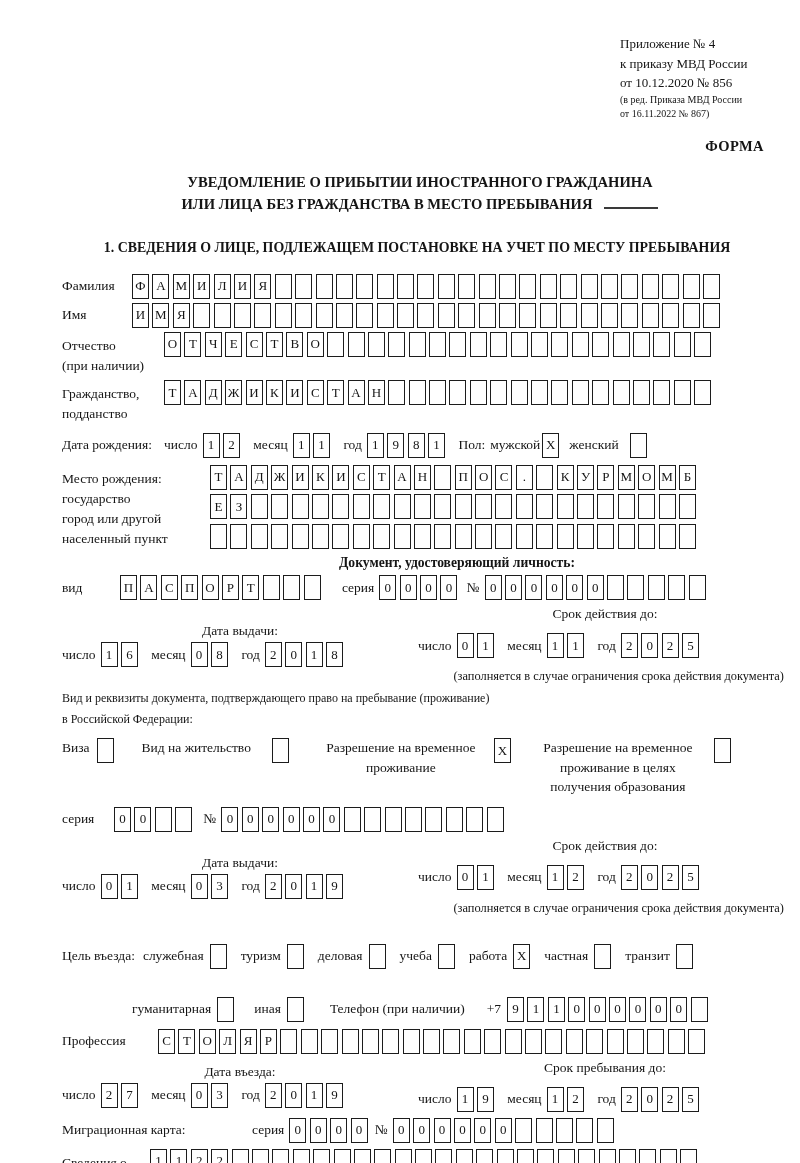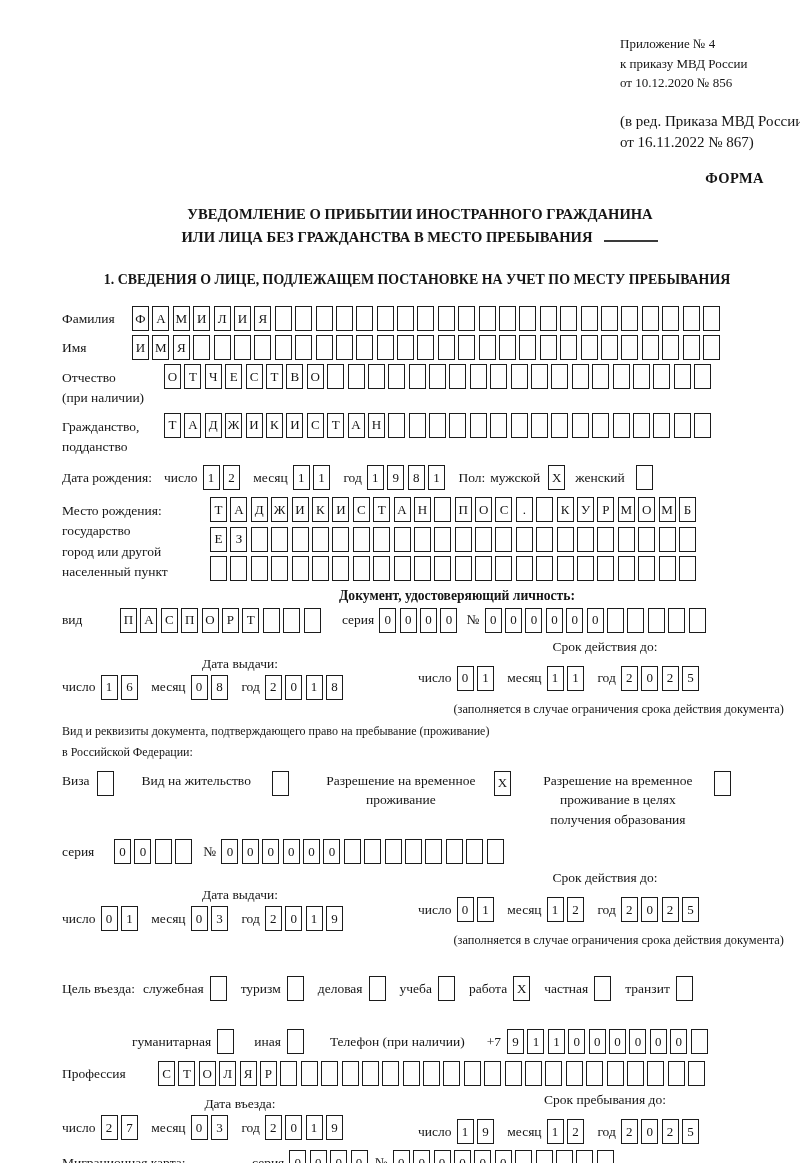--- a/index.html
+++ b/index.html
@@ -1,20 +1,20 @@
 <!DOCTYPE html>
 <html><head>
 <meta charset="utf-8">
 <style>
   html,body{margin:0;padding:0;background:#fff;}
   body{width:800px;height:1163px;overflow:hidden;font-family:"Liberation Serif",serif;color:#151515;}
   .page{box-sizing:border-box;width:800px;height:1163px;padding:34px 8px 0 62px;}
   
   .hdr{margin-left:558px;font-size:13px;line-height:1.5;white-space:nowrap;}
-  .hdr-sub{margin-top:18px;font-size:15px;line-height:1.45;}
+  .hdr-sub{margin-top:0;font-size:10px;line-height:1.45;}
   .forma{margin-top:16px;padding-right:28px;text-align:right;font-weight:bold;font-size:14.5px;letter-spacing:.4px;}
   .title{margin-top:16px;margin-left:-14px;text-align:center;font-weight:bold;font-size:14.6px;line-height:1.55;}
   .blank-line{display:inline-block;width:54px;border-bottom:2.2px solid #3a3a3a;height:.85em;margin-left:12px;}
   .sect{margin-top:24px;margin-left:-20px;text-align:center;font-weight:bold;font-size:13.9px;}
   
   .form{margin-top:18px;font-size:13.5px;}
   .row{display:flex;align-items:center;margin-bottom:4px;}
   .row.top{align-items:flex-start;}
   .lbl{flex:0 0 auto;line-height:1.5;}
   .lbl.pt{padding-top:4px;}
@@ -230,21 +230,21 @@
           <span class="cell">1</span>
         </span>
       <span class="slabel">год</span>
       <span class="cells">
           <span class="cell">1</span>
           <span class="cell">9</span>
           <span class="cell">8</span>
           <span class="cell">1</span>
         </span>
       <span class="slabel">Пол:</span>
-      <span style="margin-right:8px;">мужской</span>
+      <span style="margin-right:2px;">мужской</span>
       <span class="cell checkbox">X</span>
       <span class="slabel">женский</span>
       <span class="cell checkbox" style="margin-left:6px;"></span>
     </div>
 
     <div class="row top" style="margin-top:7px;margin-bottom:0;">
       <span class="lbl pt w148">
         <div>Место рождения:</div>
         <div>государство</div>
         <div>город или другой</div>

